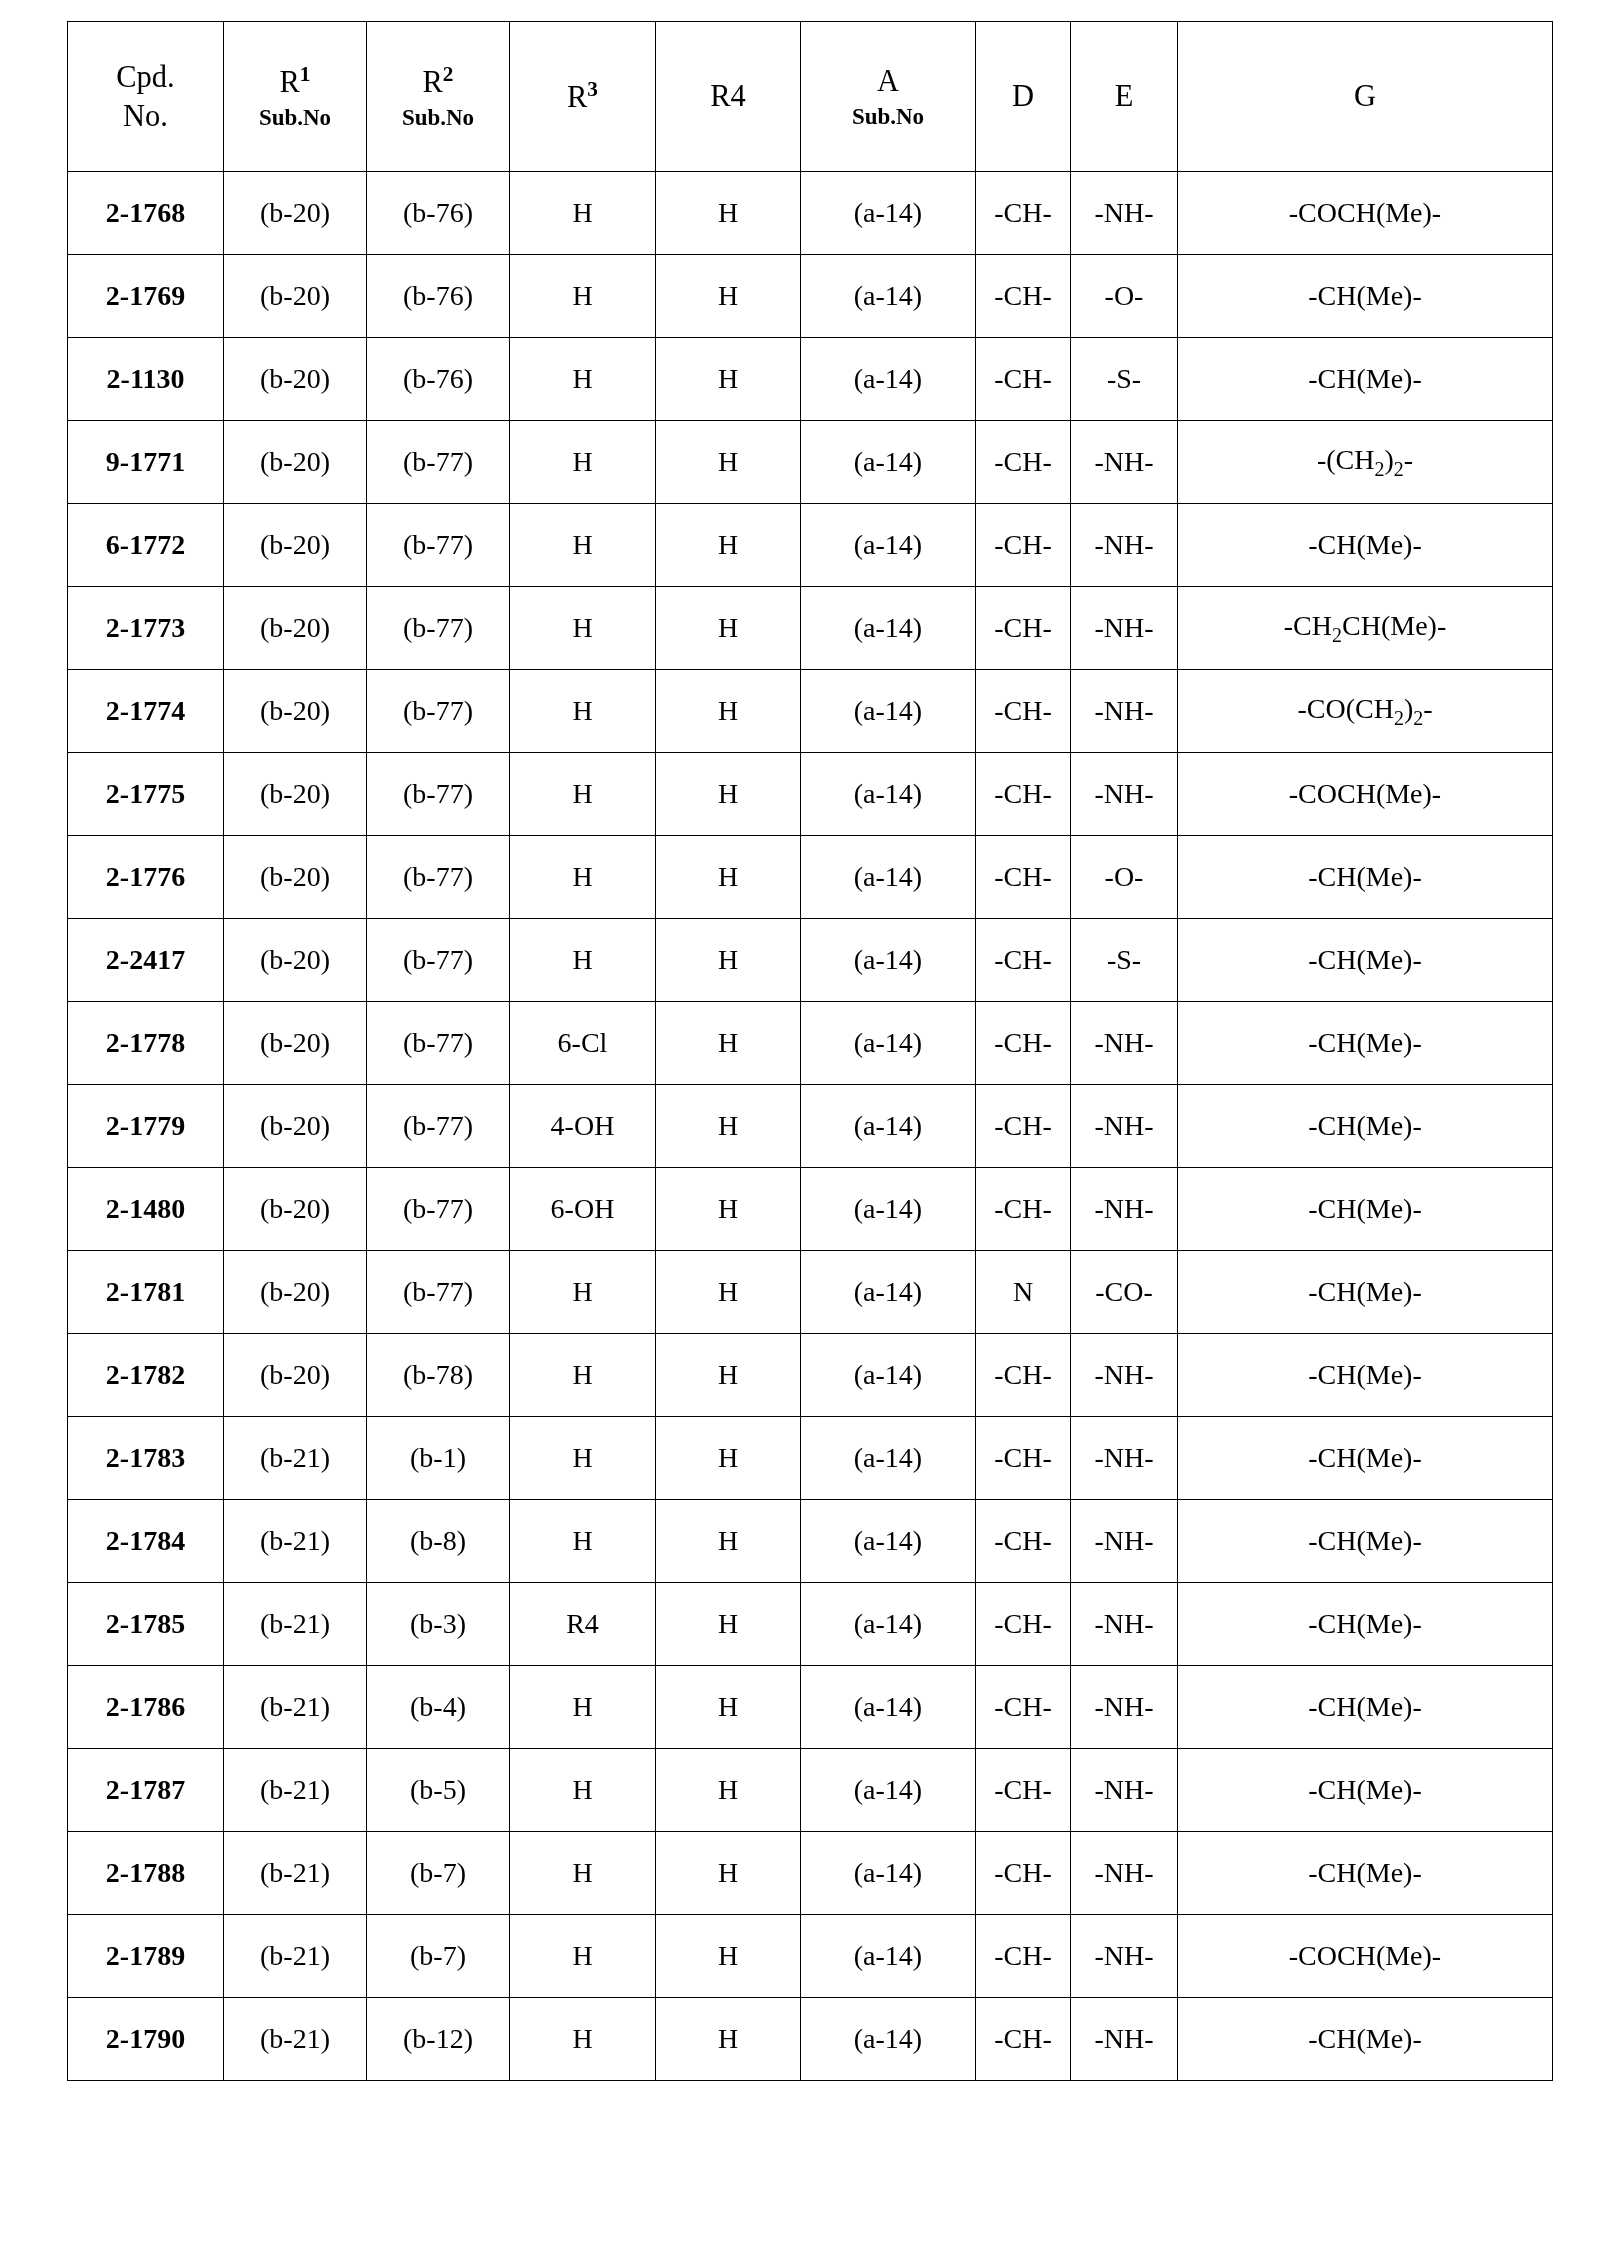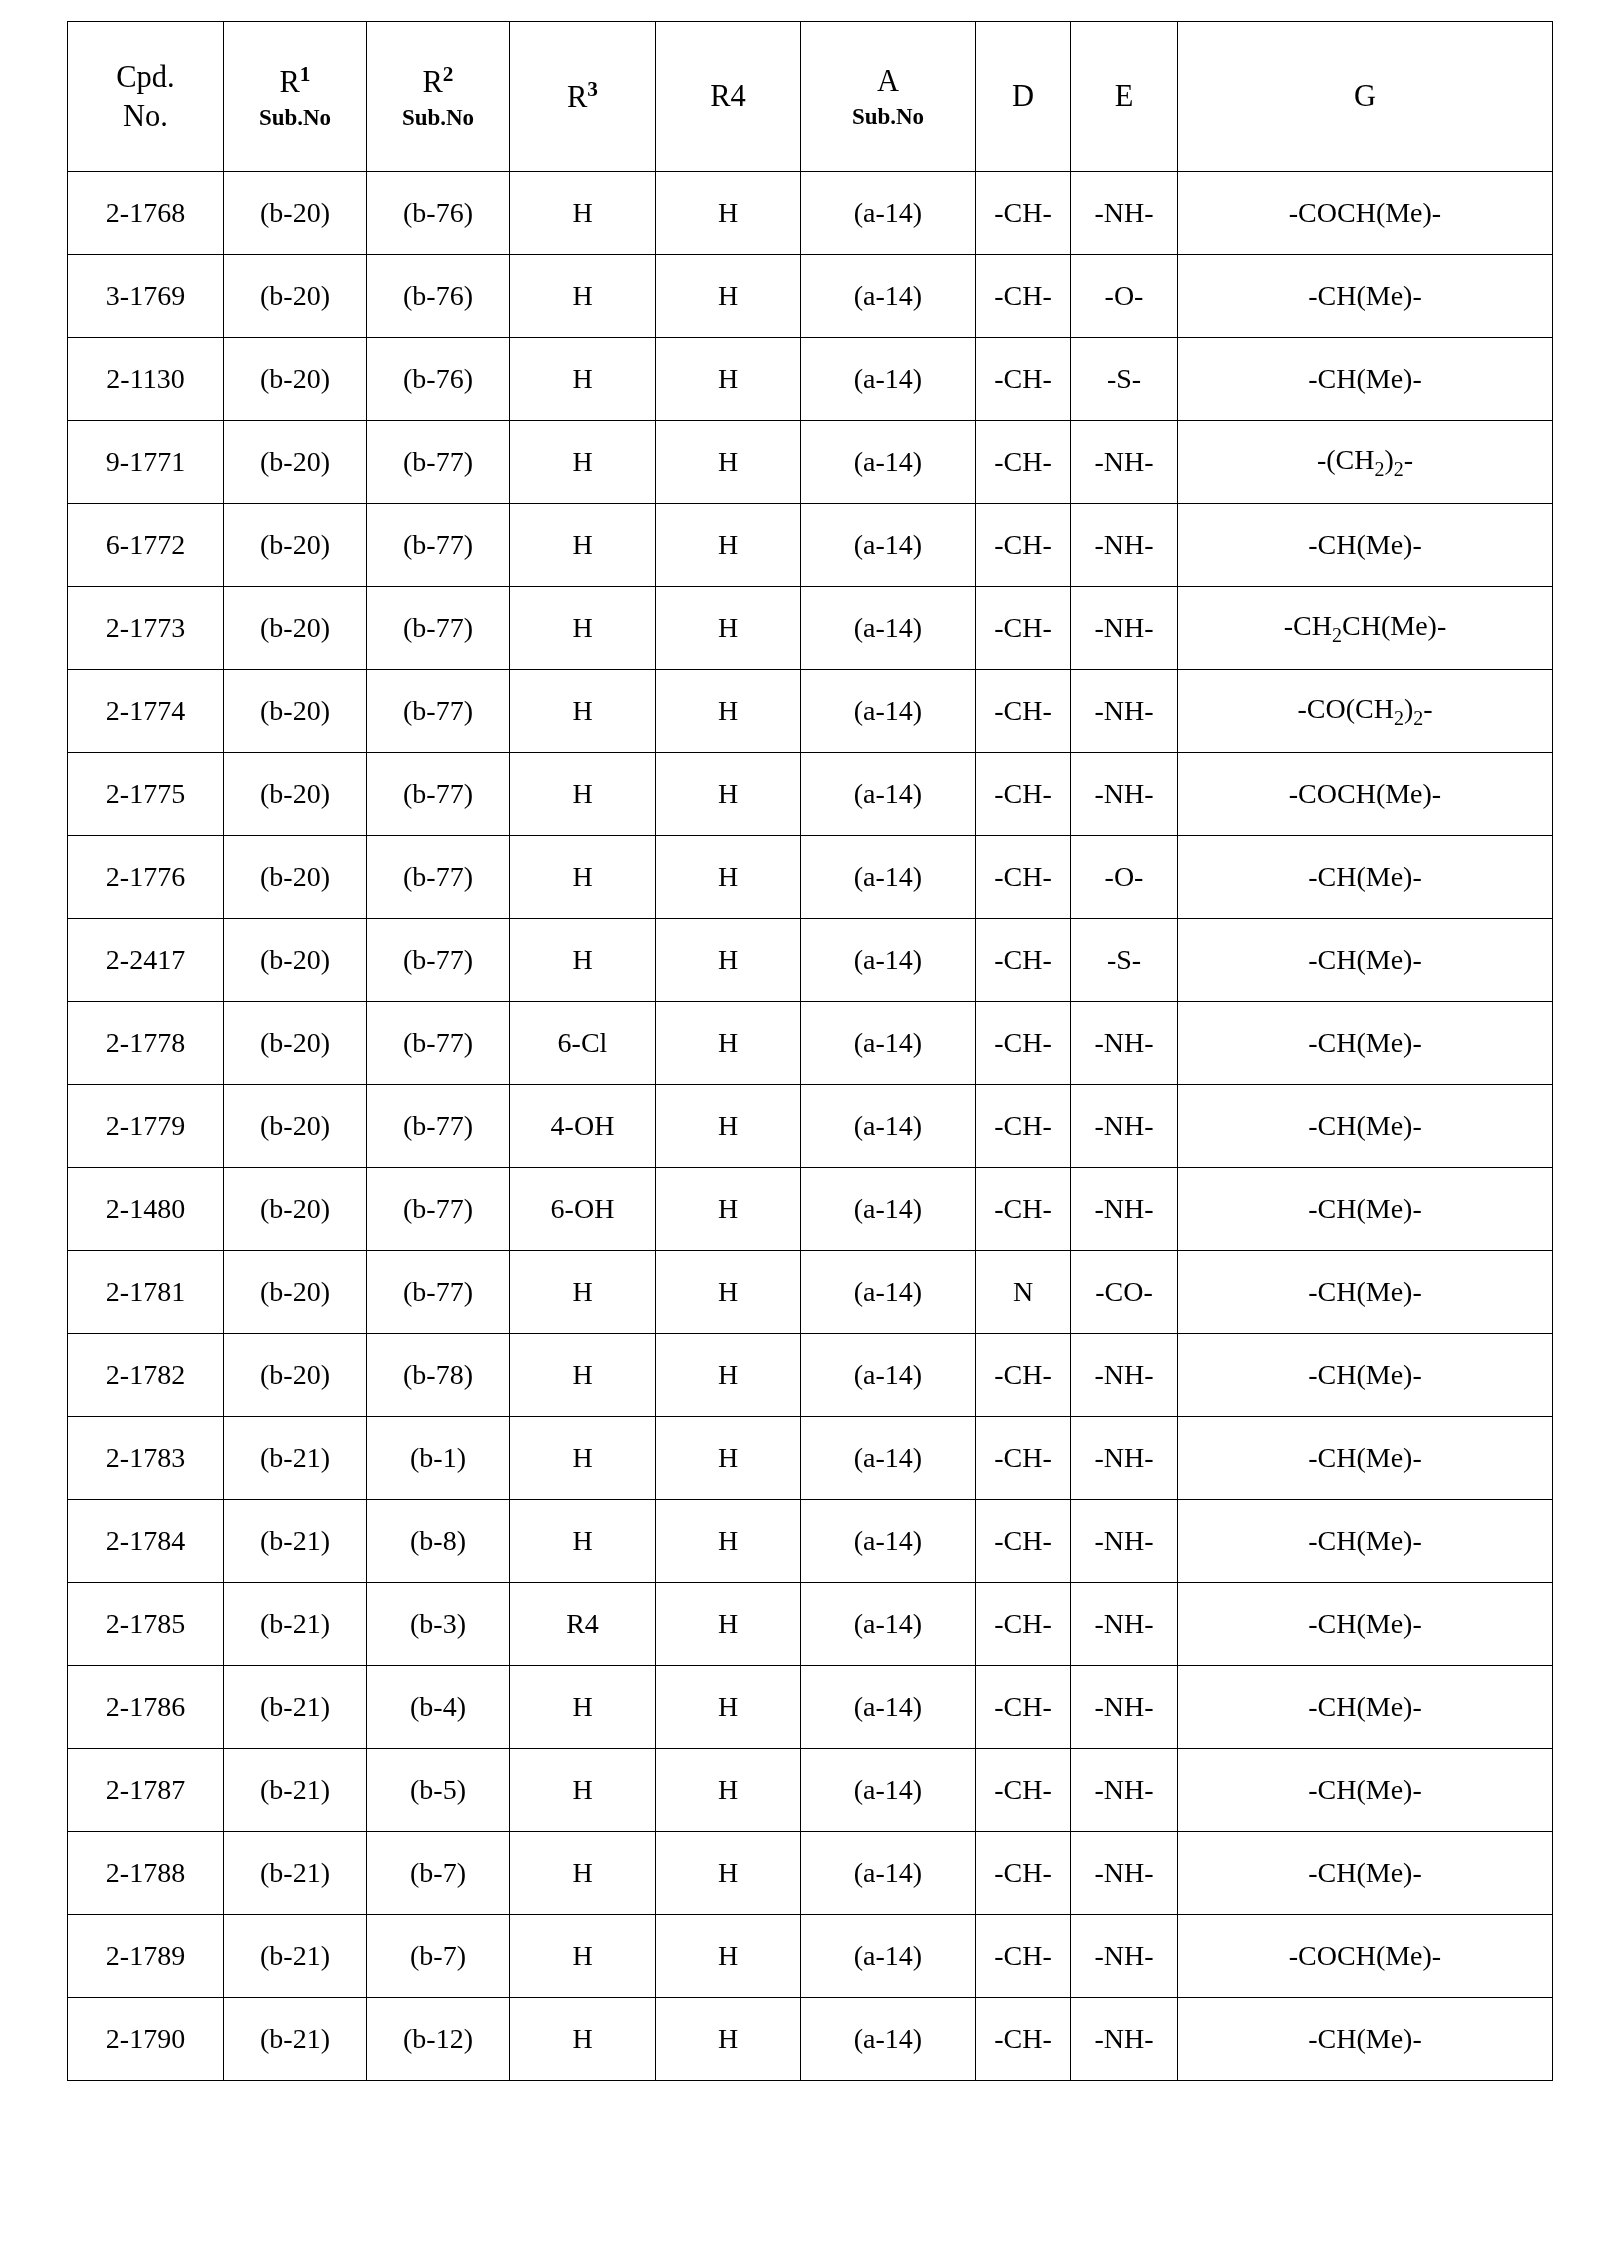--- a/index.html
+++ b/index.html
@@ -69,20 +69,21 @@
     font-size: 21.3px;
     vertical-align: super;
     font-weight: bold;
   }
   tbody td {
     height: 82px;
     font-size: 28px;
   }
   tbody td.cpd {
     font-size: 28px;
+    font-weight: bold;
   }
   tbody td sub {
     font-size: 20px;
     vertical-align: sub;
   }
   .cell-inner {
     display: block;
     white-space: nowrap;
   }
 </style>
@@ -163,21 +164,21 @@
             </td>
             <td>
               <span class="cell-inner">-NH-</span>
             </td>
             <td>
               <span class="cell-inner">-COCH(Me)-</span>
             </td>
           </tr>
           <tr>
             <td class="cpd">
-              <span class="cell-inner">3-1769</span>
+              <span class="cell-inner">2-1769</span>
             </td>
             <td>
               <span class="cell-inner">(b-20)</span>
             </td>
             <td>
               <span class="cell-inner">(b-76)</span>
             </td>
             <td>
               <span class="cell-inner">H</span>
             </td>

